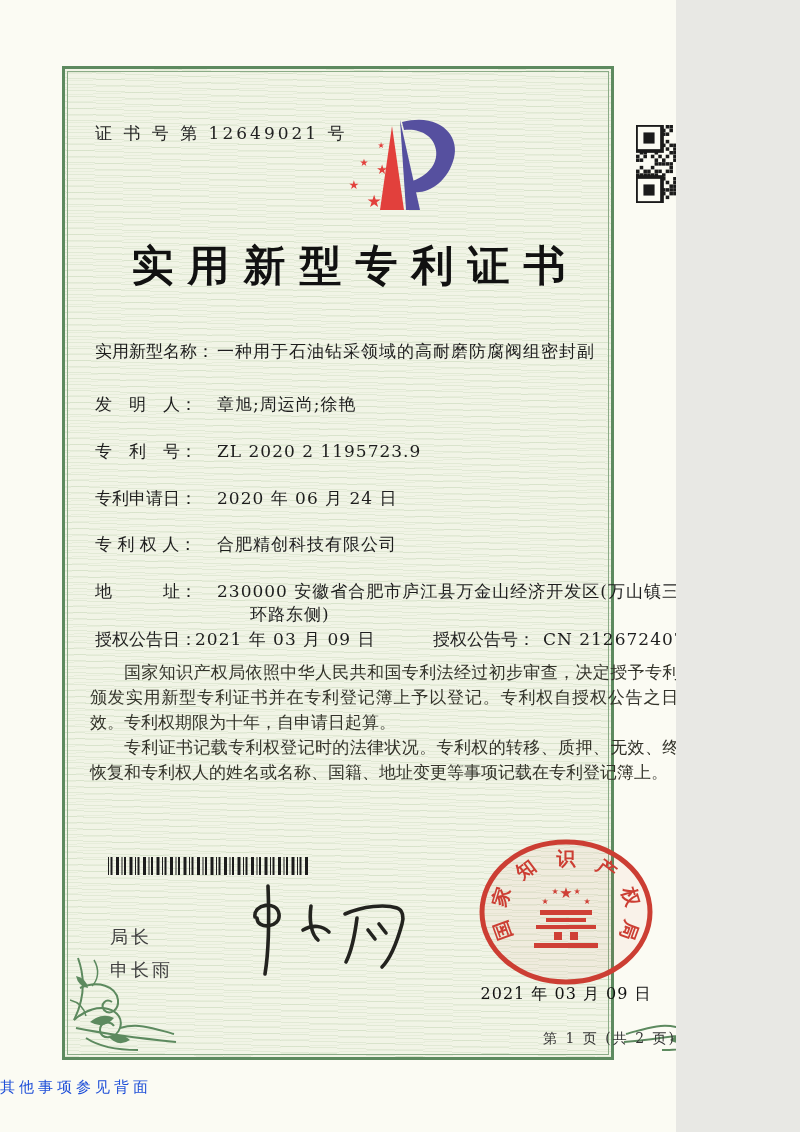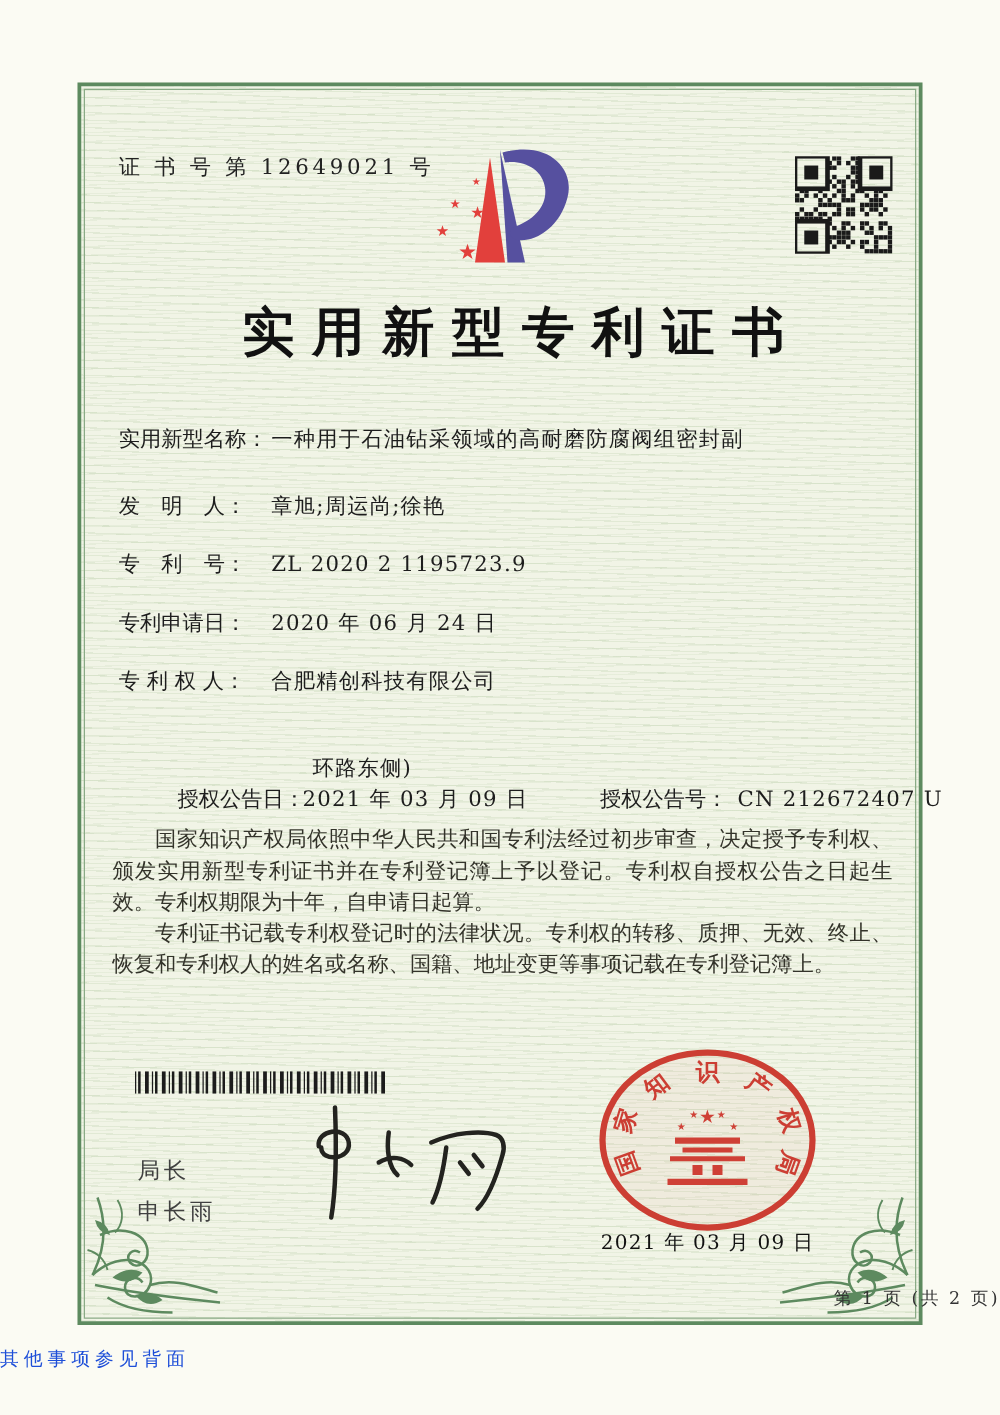--- a/index.html
+++ b/index.html
@@ -1,17 +1,17 @@
 <!DOCTYPE html>
 <html><head>
 <meta charset="utf-8">
 <style>
   html,body{margin:0;padding:0;}
   body{width:800px;height:1132px;background:#e8e8e4;font-family:"DejaVu Serif", serif;}
-  .page{position:relative;width:800px;height:1132px;background:#fbfbf3;overflow:hidden;}
+  .page{position:relative;width:676px;height:1132px;background:#fbfbf3;overflow:hidden;}
   .abs{position:absolute;}
   
   .frame{position:absolute;left:62px;top:66px;right:62px;bottom:72px;
          border:3px solid #5d8a5f;
          background-color:#f1f4e6;
          background-image:
            repeating-linear-gradient(2deg, rgba(140,175,120,.16) 0 1px, transparent 1px 6px),
            repeating-linear-gradient(-2deg, rgba(140,175,120,.10) 0 1px, transparent 1px 7px);}
   .frame::after{content:"";position:absolute;inset:2px;border:1px solid #8aab86;pointer-events:none;}
   .number-line{left:95px;top:122px;font-size:17px;letter-spacing:3px;color:#222;}
@@ -245,25 +245,28 @@
   </div>
   <div class="abs row" style="left:95px;top:440px;">
     <span class="lbl">专　利　号：</span><span class="val">ZL 2020 2 1195723.9</span>
   </div>
   <div class="abs row" style="left:95px;top:487px;">
     <span class="lbl">专利申请日：</span><span class="val">2020 年 06 月 24 日</span>
   </div>
   <div class="abs row" style="left:95px;top:533px;">
     <span class="lbl">专 利 权 人：</span><span class="val">合肥精创科技有限公司</span>
   </div>
+  <div class="abs row" style="left:95px;top:580px;">
+    <span class="lbl">地　　　址：</span><span class="val">230000 安徽省合肥市庐江县万金山经济开发区(万山镇三</span>
+  </div>
   <div class="abs row" style="left:250px;top:603px;">
     <span class="val">环路东侧)</span>
   </div>
   <div class="abs row" style="left:95px;top:628px;">
-    <span class="lbl" style="width:100px;margin-left:47px;">授权公告日：</span><span class="val">2021 年 03 月 09 日</span>
+    <span class="lbl" style="width:100px;">授权公告日：</span><span class="val">2021 年 03 月 09 日</span>
     <span class="lbl" style="width:auto;margin-left:52px;">授权公告号：</span><span class="val" style="margin-left:8px;">CN 212672407 U</span>
   </div>
 
   <div class="abs paras">
     <p>国家知识产权局依照中华人民共和国专利法经过初步审查，决定授予专利权、颁发实用新型专利证书并在专利登记簿上予以登记。专利权自授权公告之日起生效。专利权期限为十年，自申请日起算。</p>
     <p>专利证书记载专利权登记时的法律状况。专利权的转移、质押、无效、终止、恢复和专利权人的姓名或名称、国籍、地址变更等事项记载在专利登记簿上。</p>
   </div>
 
   <svg id="barcode" class="abs" style="left:108px;top:857px;" width="202" height="18" viewBox="0 0 202 18">
       <rect x="0" y="0" width="1" height="18" fill="#1c1c1c"></rect>

